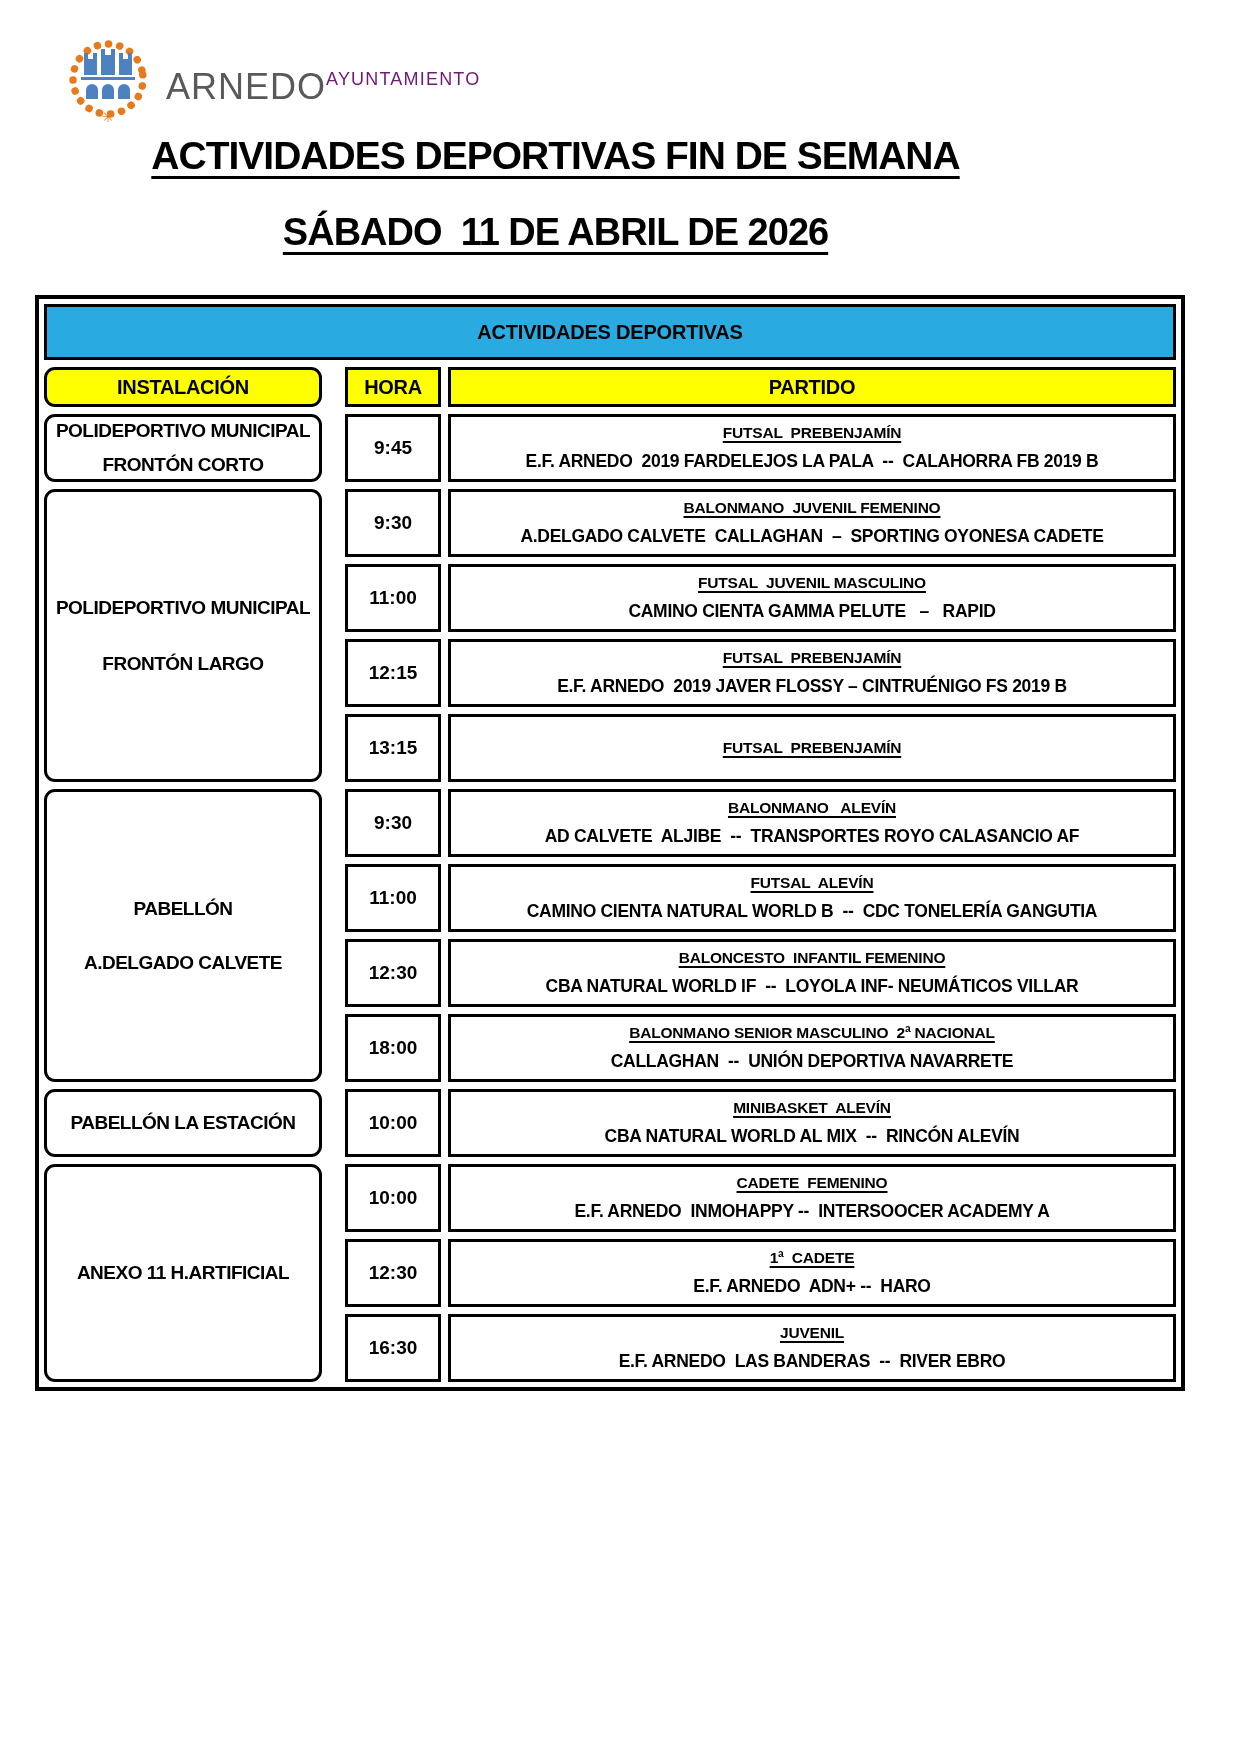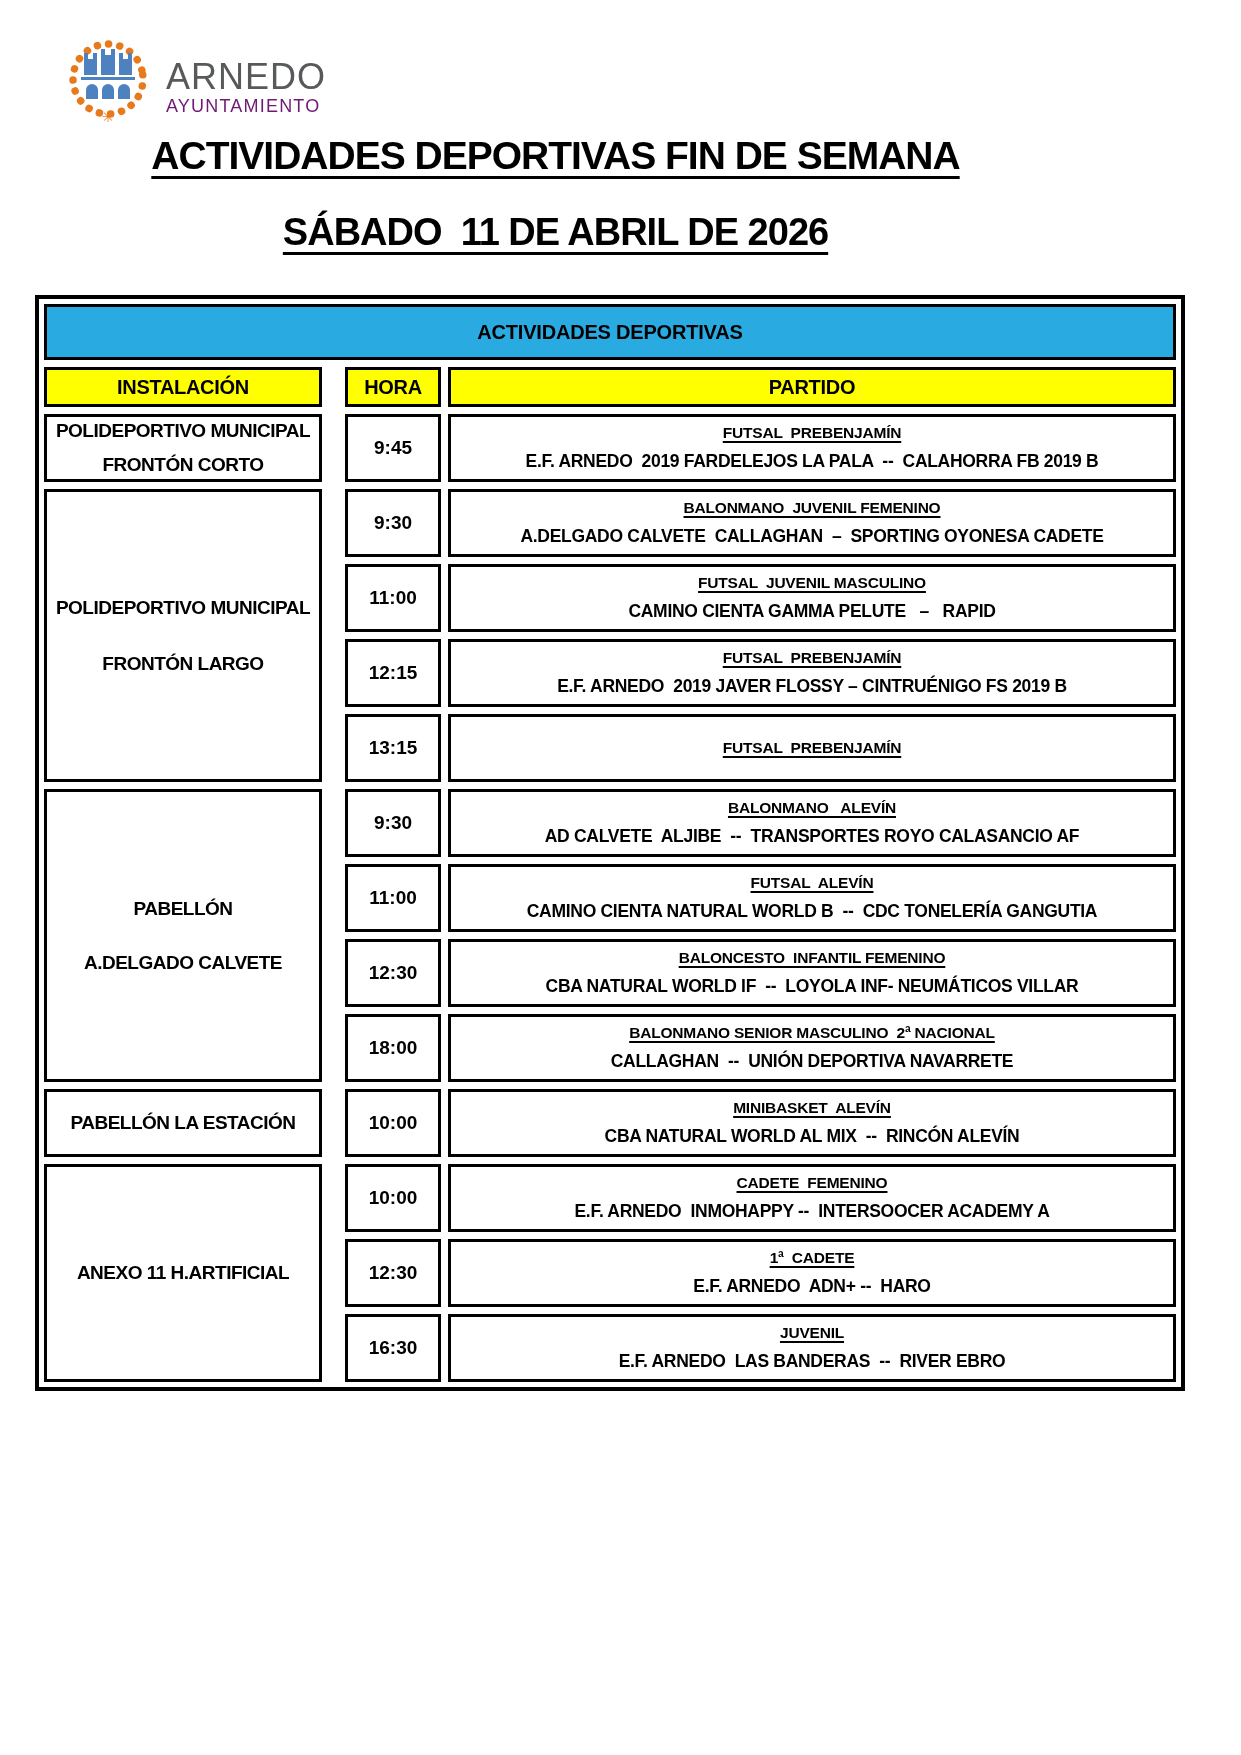--- a/index.html
+++ b/index.html
@@ -8,21 +8,21 @@
     width: 1241px; height: 1755px;
     font-family: "Liberation Sans", sans-serif;
     color: #000;
     position: relative;
   }
   .page { position: relative; width: 1241px; height: 1755px; overflow: hidden; }
 
   
   .logo { position: absolute; top: 36px; left: 66px; display: flex; align-items: center; gap: 16px; }
   .logo-mark { width: 84px; height: 88px; }
-  .logo-text { display: flex; flex-direction: column; line-height: 1.05; padding-top: 14px; }
+  .logo-text { display: flex; flex-direction: row; line-height: 1.05; padding-top: 14px; }
   .logo-name { font-size: 36px; font-weight: 400; color: #58595B; letter-spacing: 1px; }
   .logo-sub  { font-size: 18px; font-weight: 400; color: #701a75; letter-spacing: 1.2px; margin-top: 2px; }
 
   
   .titles { position: absolute; top: 134px; left: 0; width: 1111px; text-align: center; }
   .main-title {
     font-size: 39px; font-weight: 700; letter-spacing: -1px; white-space: pre;
     text-decoration: underline; text-decoration-thickness: 3px; text-underline-offset: 7px;
   }
   .sub-title {
@@ -42,21 +42,21 @@
     grid-template-rows: 56px 40px repeat(13, 68px);
     gap: 7px;
   }
   .cell {
     border: 3px solid #000; background: #fff;
     display: flex; flex-direction: column; align-items: center; justify-content: center;
     text-align: center; overflow: hidden;
   }
   .cell-blue   { grid-column: 1 / 4; grid-row: 1; background: #29ABE2; font-size: 20px; font-weight: 700; letter-spacing: -0.2px; }
   .cell-yellow { background: #FFFF00; font-size: 20px; font-weight: 700; letter-spacing: -0.3px; }
-  .col-inst { grid-column: 1; }
+  .col-inst { grid-column: 1; border-radius: 11px; }
   .col-hora { grid-column: 2; margin-left: 16px; }
   .col-part { grid-column: 3; }
 
   .inst-cell { font-size: 19px; font-weight: 700; letter-spacing: -0.5px; line-height: 1.15; }
   .inst-cell.gap-sm { row-gap: 12px; }
   .inst-cell.gap-md { row-gap: 34px; }
   .inst-cell.gap-lg { row-gap: 32px; }
 
   .hora-cell { font-size: 19px; font-weight: 700; }
 

